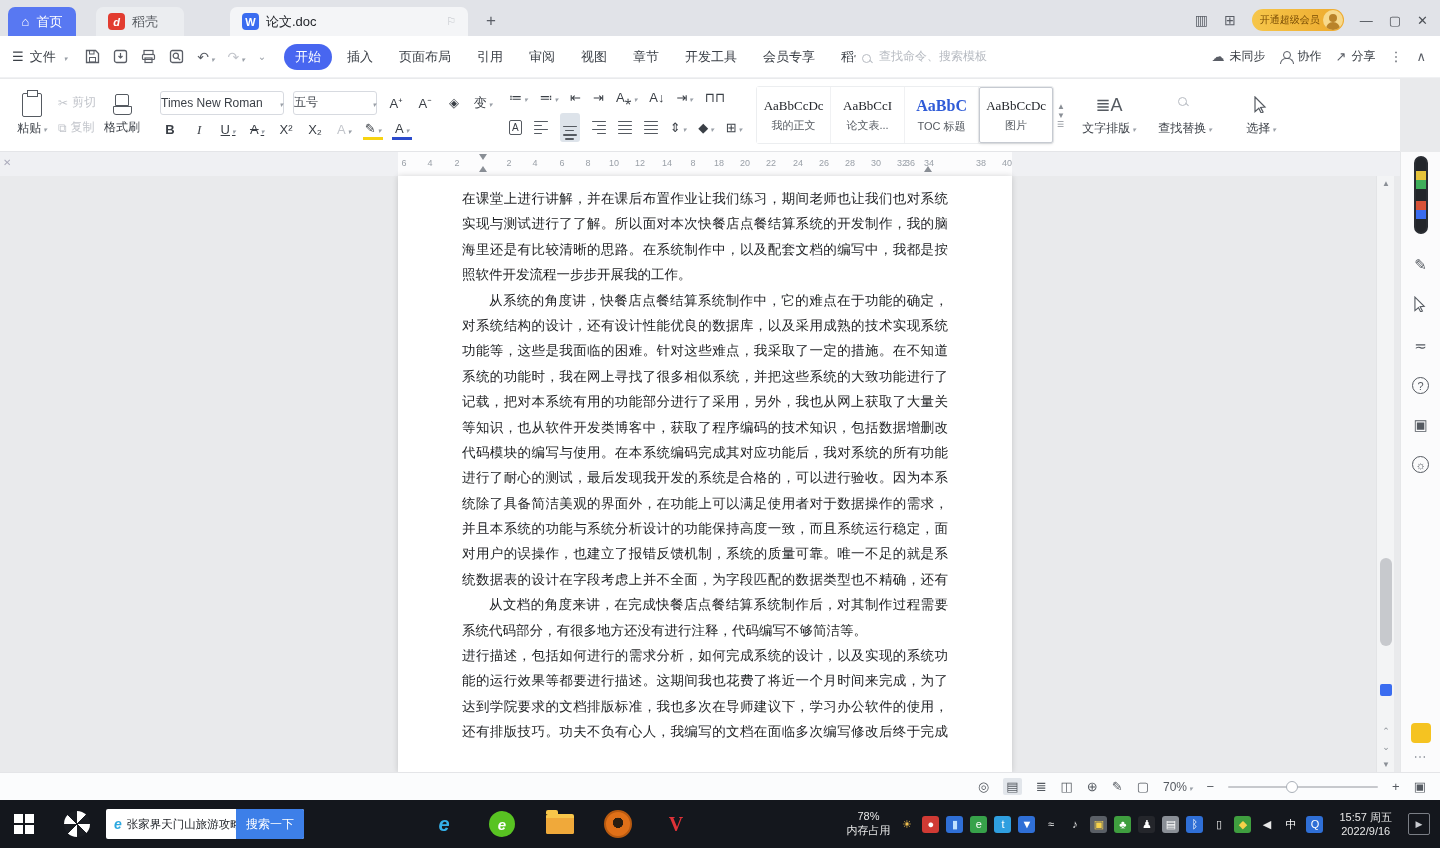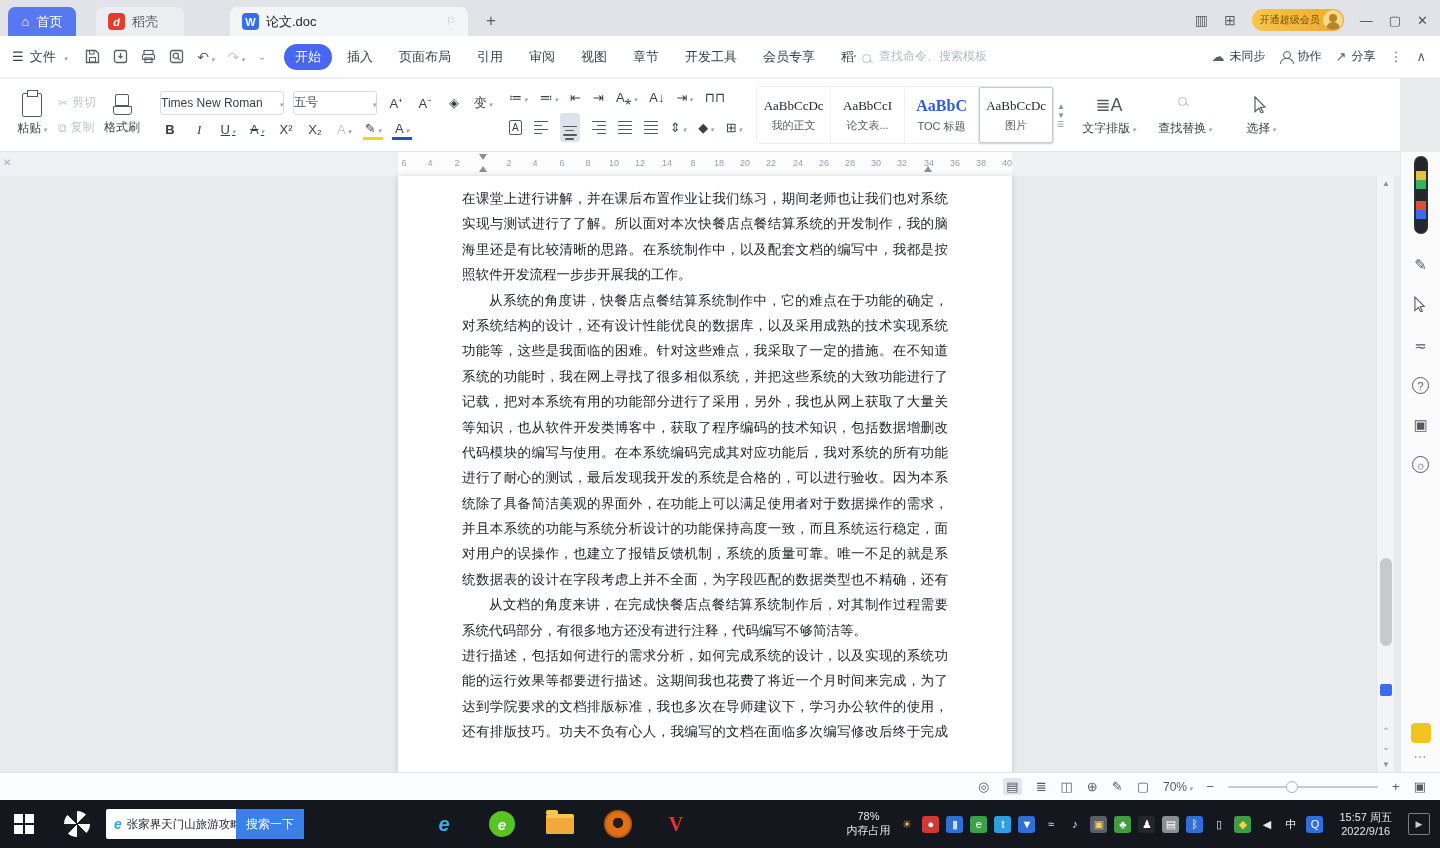--- a/index.html
+++ b/index.html
@@ -427,21 +427,21 @@
         <span class="rmark" style="left: 693px;">8</span>
         <span class="rmark" style="left: 719px;">18</span>
         <span class="rmark" style="left: 745px;">20</span>
         <span class="rmark" style="left: 771px;">22</span>
         <span class="rmark" style="left: 798px;">24</span>
         <span class="rmark" style="left: 824px;">26</span>
         <span class="rmark" style="left: 850px;">28</span>
         <span class="rmark" style="left: 876px;">30</span>
         <span class="rmark" style="left: 902px;">32</span>
         <span class="rmark" style="left: 929px;">34</span>
-        <span class="rmark" style="left: 955px;">36</span>
+        <span class="rmark" style="left: 910px;">36</span>
         <span class="rmark" style="left: 981px;">38</span>
         <span class="rmark" style="left: 1007px;">40</span>
       </div>
     <span class="ind l1"></span>
     <span class="ind l2"></span>
     <span class="ind r1"></span>
   </div>
 
   <div class="docarea">
     <div class="page">

